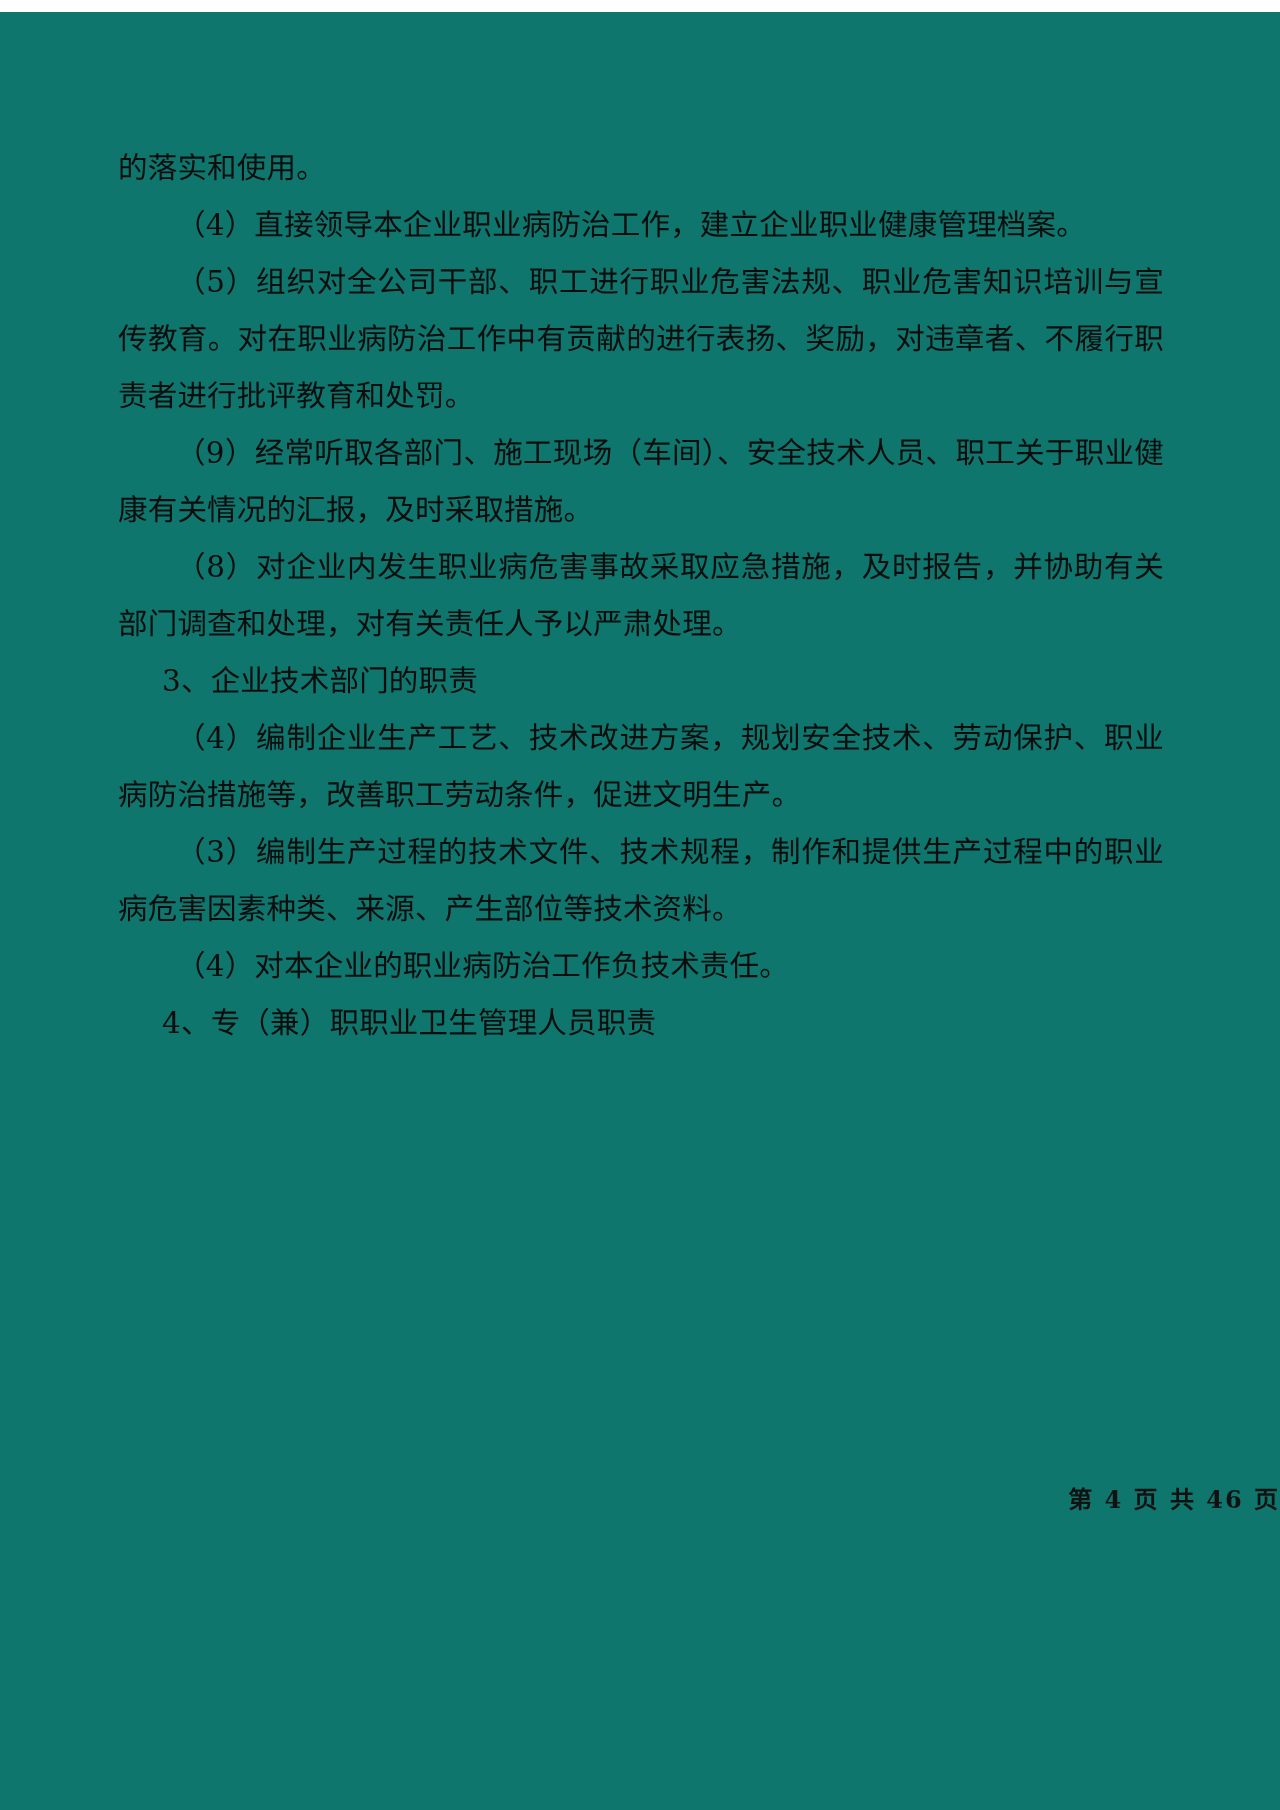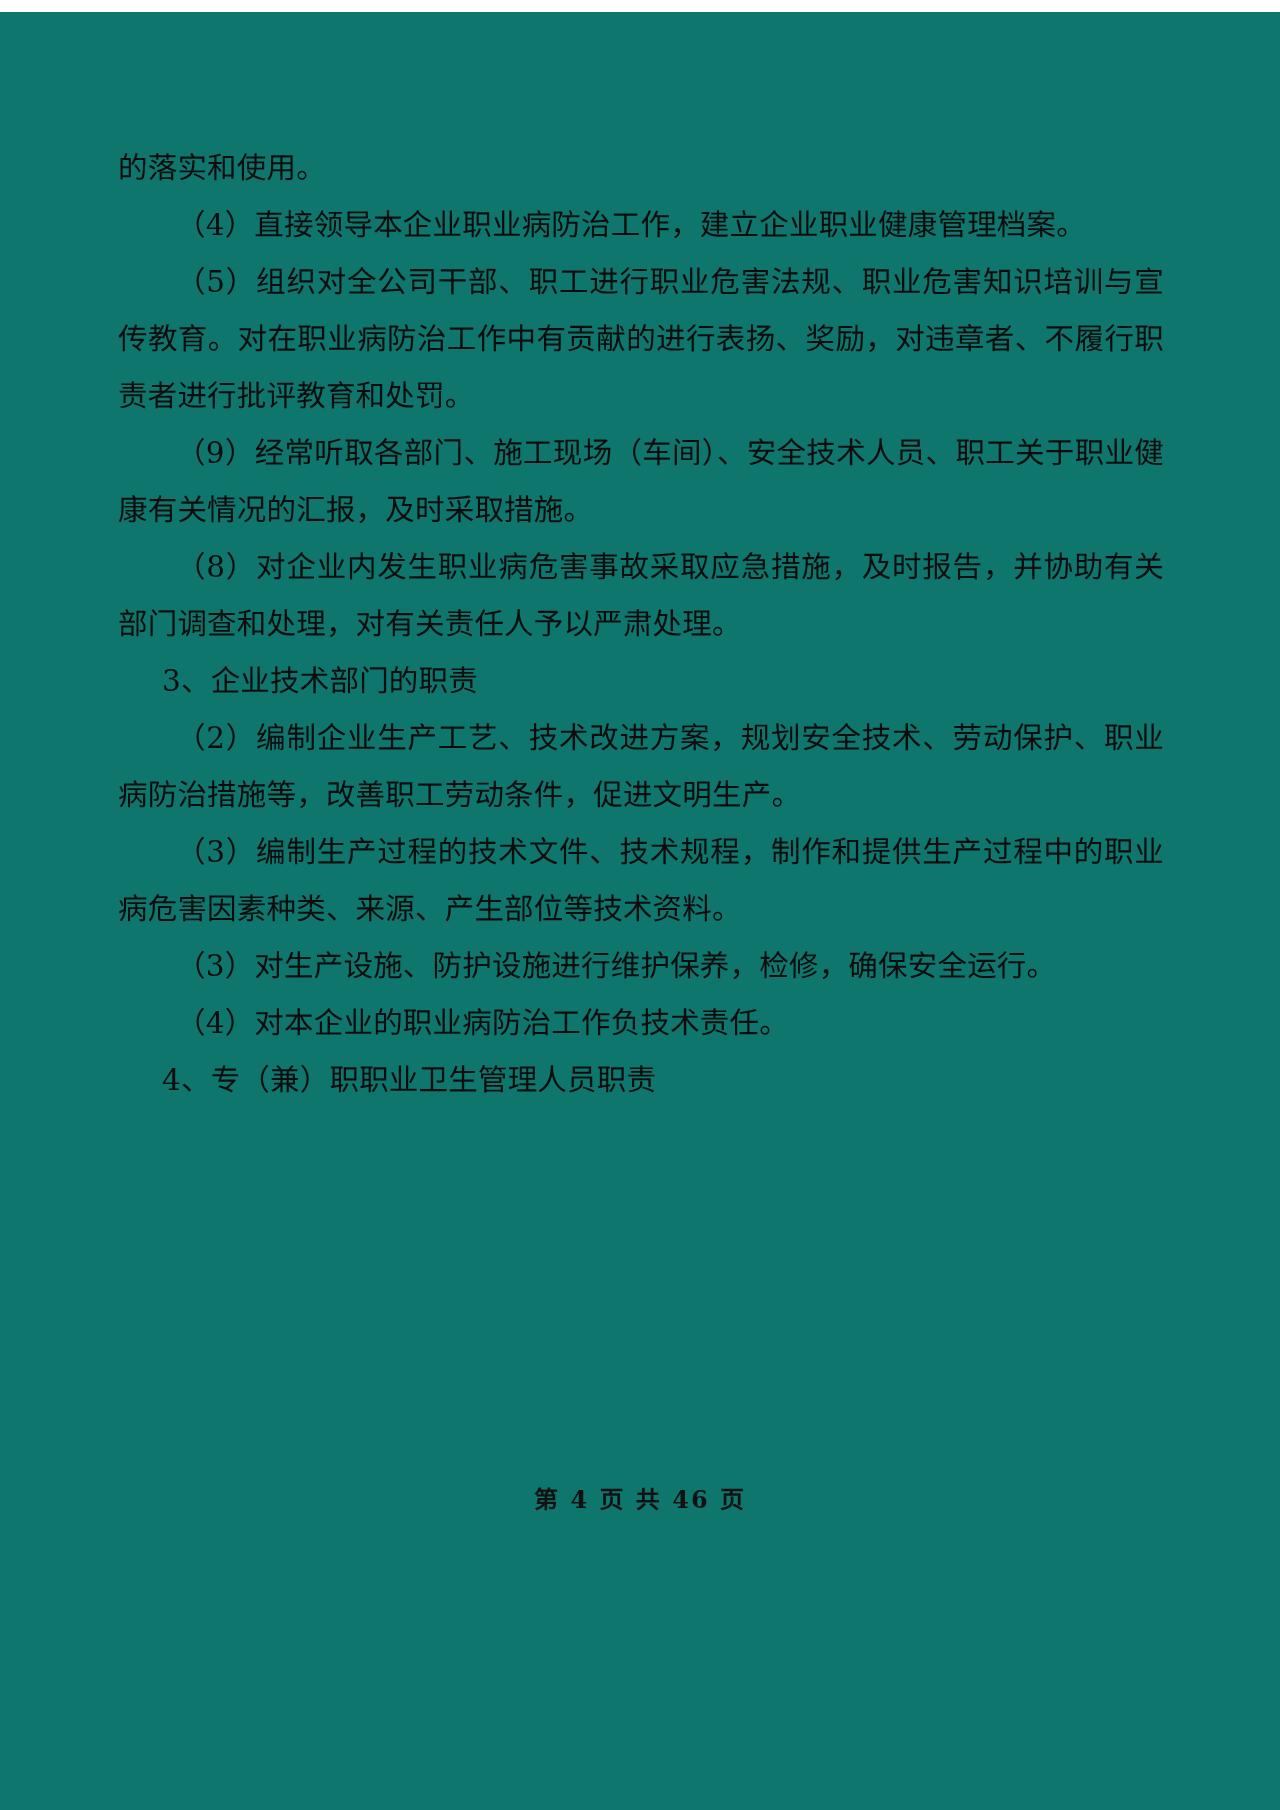--- a/index.html
+++ b/index.html
@@ -36,42 +36,41 @@
     text-indent: 58px;
   }
   .indent-small {
     text-indent: 44px;
   }
   .footer {
     position: absolute;
     left: 0;
     right: 0;
     top: 1468px;
-    text-align: center;
+    text-align: right;
     font-family: "DejaVu Serif", "Liberation Serif", serif;
     font-size: 24px;
     font-weight: bold;
     letter-spacing: 2px;
     color: #111111;
   }
 </style>
 </head>
 <body>
 
 <div class="page">
 
   <div class="content">
     <p class="para">的落实和使用。</p>
     <p class="para indent">（4）直接领导本企业职业病防治工作，建立企业职业健康管理档案。</p>
     <p class="para indent">（5）组织对全公司干部、职工进行职业危害法规、职业危害知识培训与宣传教育。对在职业病防治工作中有贡献的进行表扬、奖励，对违章者、不履行职责者进行批评教育和处罚。</p>
     <p class="para indent">（9）经常听取各部门、施工现场（车间）、安全技术人员、职工关于职业健康有关情况的汇报，及时采取措施。</p>
     <p class="para indent">（8）对企业内发生职业病危害事故采取应急措施，及时报告，并协助有关部门调查和处理，对有关责任人予以严肃处理。</p>
     <p class="para indent-small">3、企业技术部门的职责</p>
-    <p class="para indent">（2）编制企业生产工艺、技术改进方案，规划安全技术、劳动保护、职业病防治措施等，改善职工劳动条件，促进文明生产。</p>
+    <p class="para indent">（4）编制企业生产工艺、技术改进方案，规划安全技术、劳动保护、职业病防治措施等，改善职工劳动条件，促进文明生产。</p>
     <p class="para indent">（3）编制生产过程的技术文件、技术规程，制作和提供生产过程中的职业病危害因素种类、来源、产生部位等技术资料。</p>
-    <p class="para indent">（3）对生产设施、防护设施进行维护保养，检修，确保安全运行。</p>
     <p class="para indent">（4）对本企业的职业病防治工作负技术责任。</p>
     <p class="para indent-small">4、专（兼）职职业卫生管理人员职责</p>
   </div>
 
   <div class="footer">第 4 页 共 46 页</div>
 
 </div>
 
 </body></html>

